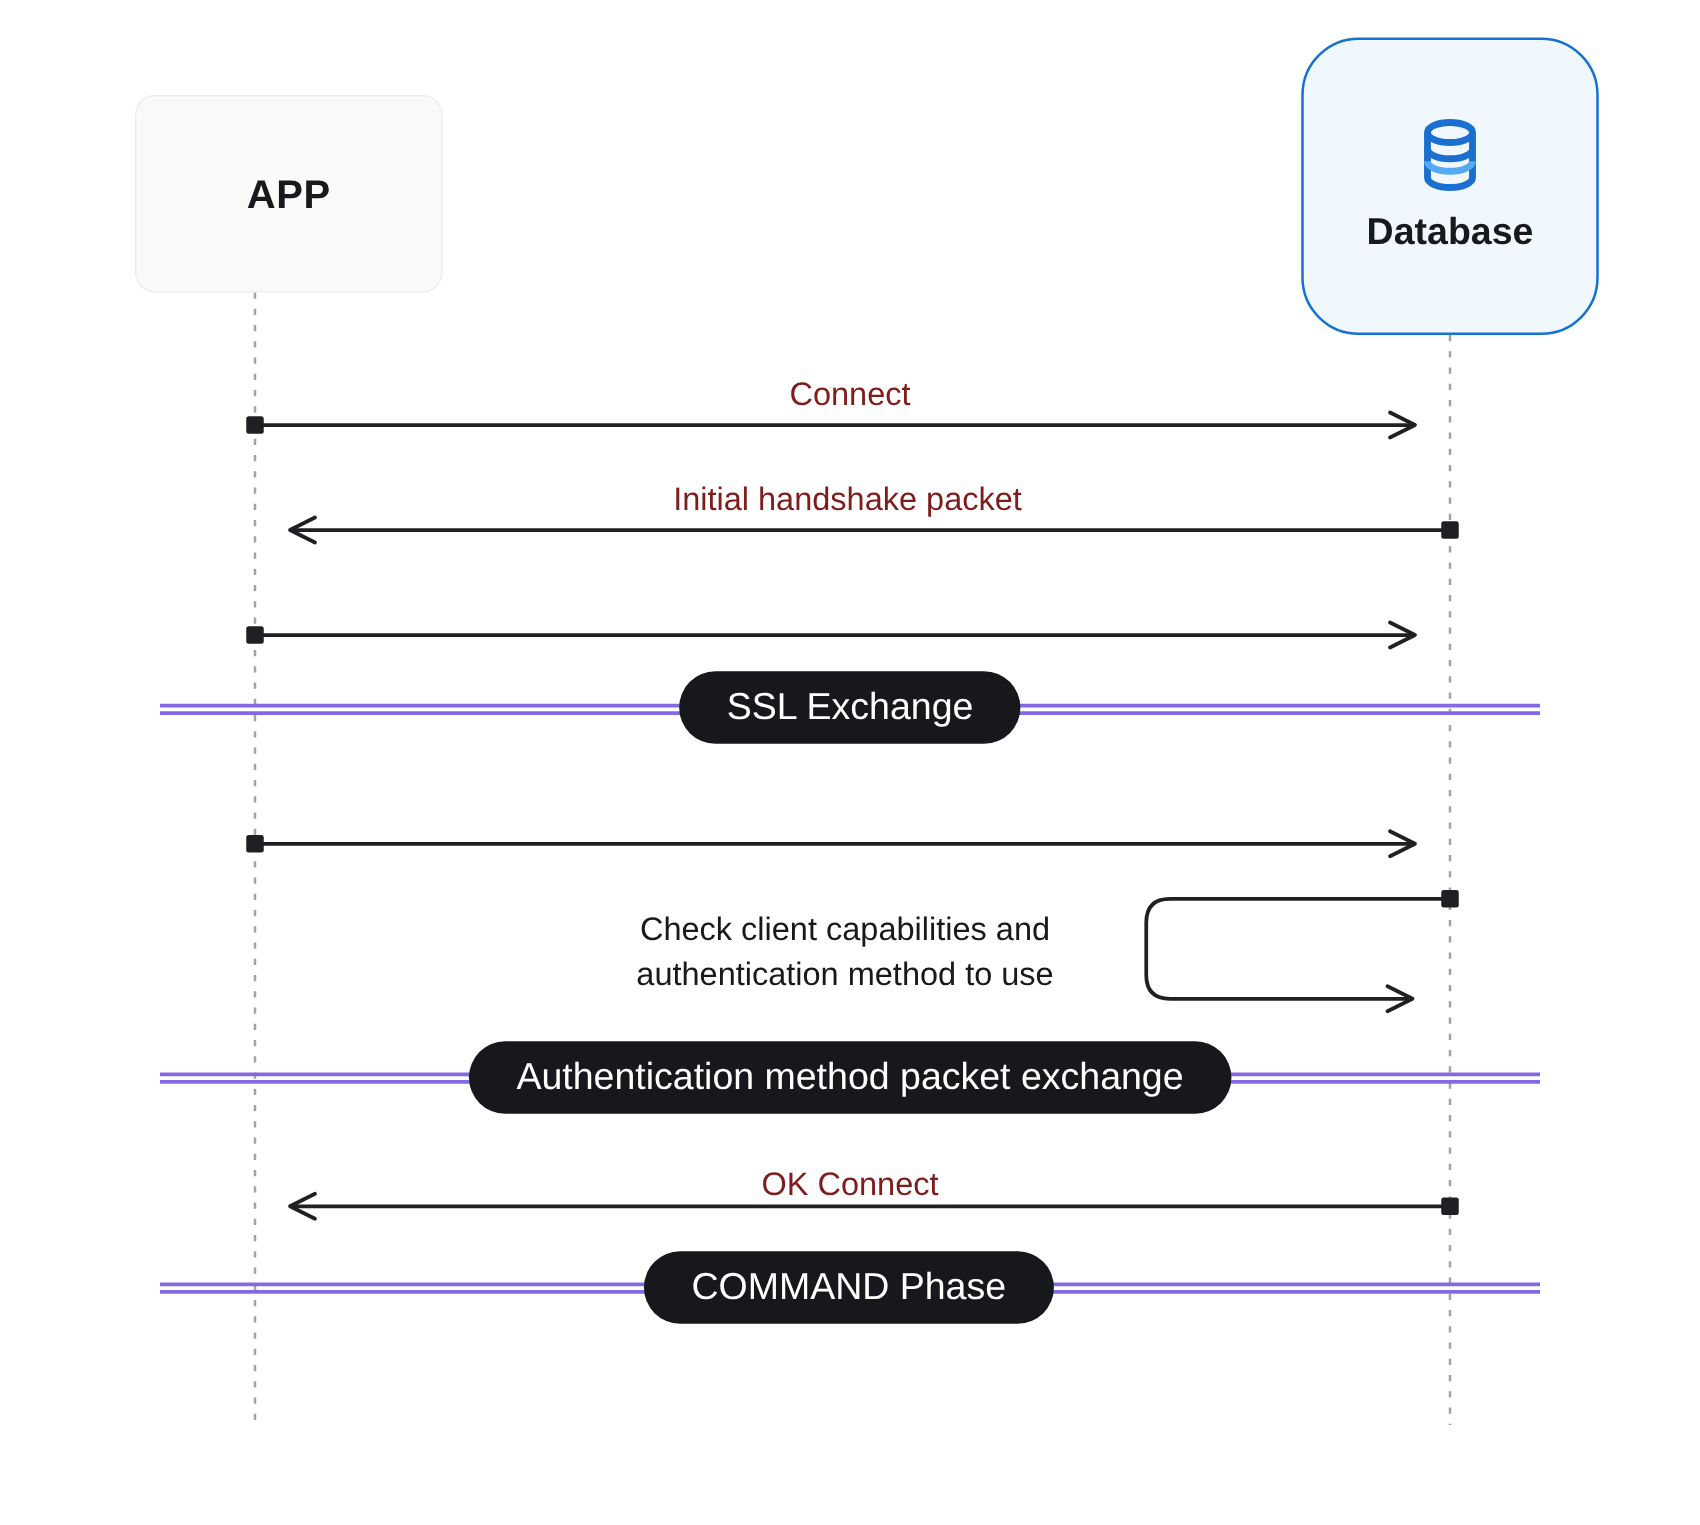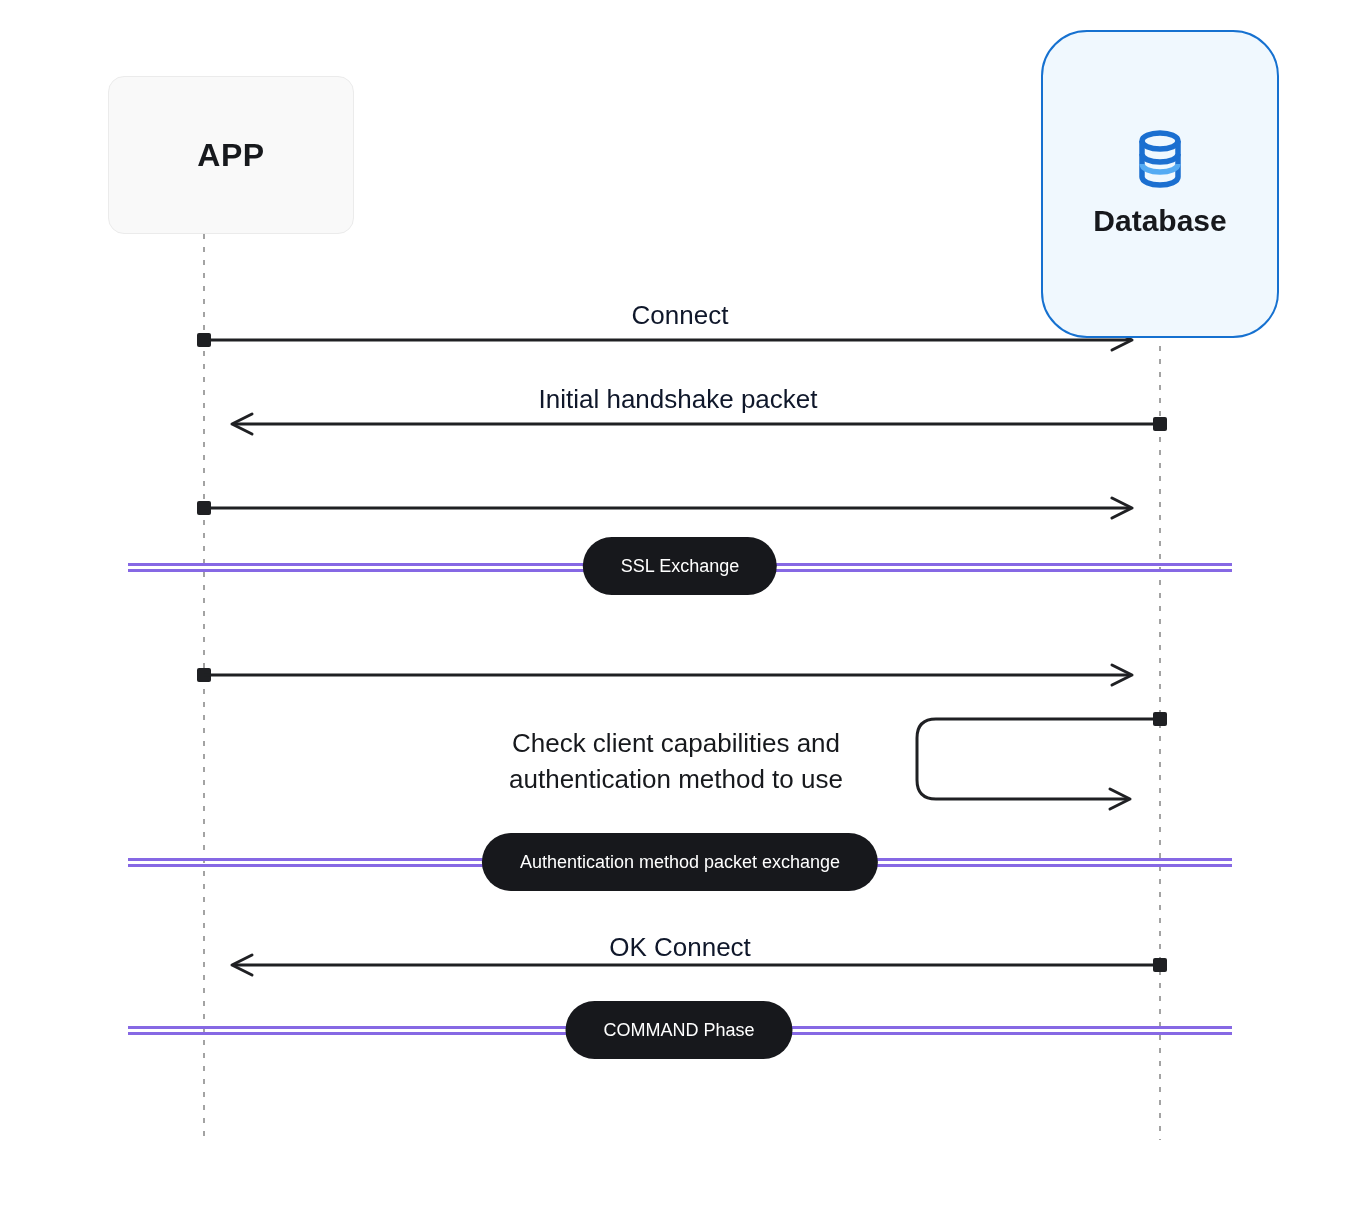--- a/index.html
+++ b/index.html
@@ -37,35 +37,35 @@
     background: #f9f9f9;
     border: 1px solid #ebebeb;
     border-radius: 16px;
     font-size: 32px;
     font-weight: bold;
     letter-spacing: 0.5px;
     margin-left: 27px;
   }
   .actor-db {
     left: 1041px; top: 30px;
-    width: 238px; height: 308px;
+    width: 238px; height: 238px;
     background: #f0f8fe;
     border: 2px solid #1671d0;
     border-radius: 46px;
     font-size: 30px;
     font-weight: bold;
     gap: 14px;
   }
   
   .msg-label {
     position: absolute;
     transform: translateX(-50%);
     font-size: 26px;
     line-height: 32px;
-    color: #0f172a;
+    color: #7f1d1d;
     white-space: nowrap;
   }
   .loop-label {
     position: absolute;
     left: 676px;
     top: 725px;
     transform: translateX(-50%);
     font-size: 26px;
     line-height: 36px;
     color: #17191d;
@@ -76,21 +76,21 @@
   .phase-pill {
     position: absolute;
     transform: translate(-50%, -50%);
     background: #17181c;
     color: #ffffff;
     height: 58px;
     border-radius: 29px;
     display: flex;
     align-items: center;
     padding: 0 38px;
-    font-size: 18px;
+    font-size: 30px;
     white-space: nowrap;
   }
 </style>
 </head>
 <body>
 
 <div class="canvas">
 
   <svg class="layer" viewBox="0 0 1360 1220" fill="none" xmlns="http://www.w3.org/2000/svg">
 

